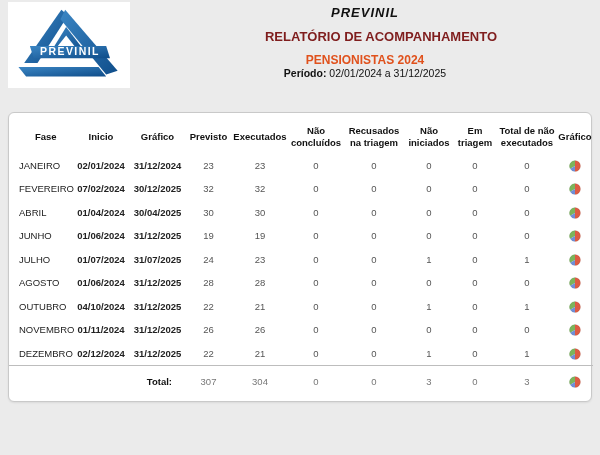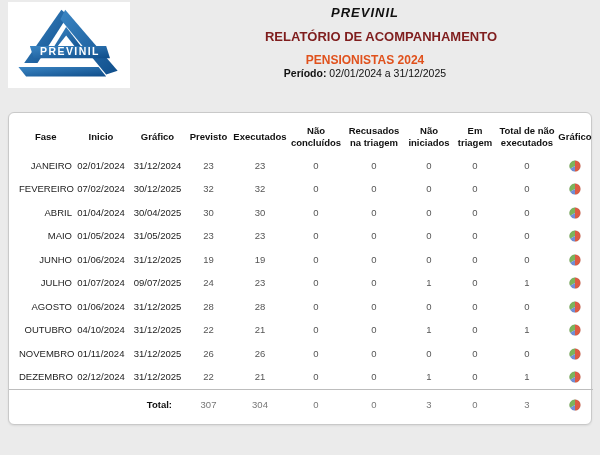--- a/index.html
+++ b/index.html
@@ -45,22 +45,22 @@
   thead th{
     font-size:9.5px;font-weight:bold;color:#111;
     padding:10px 1px 5px 1px;line-height:1.25;text-align:center;
     vertical-align:middle;
   }
   thead th.fase{text-align:left;padding-left:26px;}
   tbody td{
     font-size:9.5px;padding:5.5px 1px;text-align:center;
     color:#555;white-space:nowrap;
   }
-  tbody td.fase{text-align:right;padding-left:10px;color:#222;}
-  tbody td.date{color:#222;}
+  tbody td.fase{text-align:left;padding-left:10px;color:#222;}
+  tbody td.date{color:#222;font-weight:bold;}
   td.grafico{text-align:center;}
   tfoot td{
     border-top:1px solid #bdbdbd;font-size:9.5px;
     padding:9px 1px;color:#777;text-align:center;
   }
   tfoot td.total-label{
     text-align:right;font-weight:bold;color:#111;padding-right:14px;
   }
   .pie{vertical-align:middle;cursor:pointer;}
 </style>
@@ -175,59 +175,41 @@
           <td class="num">0</td>
           <td class="num">0</td>
           <td class="grafico"><span><svg class="pie" width="12" height="12" viewBox="0 0 12 12">
     <path d="M6,6 L6,0.5 A5.5,5.5 0 0 1 6,11.5 Z" fill="#dd5b43"></path>
     <path d="M6,6 L6,0.5 A5.5,5.5 0 0 0 1.2,8.8 Z" fill="#7cb45b"></path>
     <path d="M6,6 L1.2,8.8 A5.5,5.5 0 0 0 6,11.5 Z" fill="#6f8fd8"></path>
     <circle cx="6" cy="6" r="5.5" fill="none" stroke="rgba(0,0,0,0.15)" stroke-width="0.5"></circle>
   </svg></span></td>
         </tr>
         <tr>
-          <td class="fase">MAIO</td>
-          <td class="date">01/05/2024</td>
-          <td class="date">31/05/2025</td>
-          <td class="num">23</td>
-          <td class="num">23</td>
-          <td class="num">0</td>
-          <td class="num">0</td>
-          <td class="num">0</td>
-          <td class="num">0</td>
-          <td class="num">0</td>
-          <td class="grafico"><span><svg class="pie" width="12" height="12" viewBox="0 0 12 12">
-    <path d="M6,6 L6,0.5 A5.5,5.5 0 0 1 6,11.5 Z" fill="#dd5b43"></path>
-    <path d="M6,6 L6,0.5 A5.5,5.5 0 0 0 1.2,8.8 Z" fill="#7cb45b"></path>
-    <path d="M6,6 L1.2,8.8 A5.5,5.5 0 0 0 6,11.5 Z" fill="#6f8fd8"></path>
-    <circle cx="6" cy="6" r="5.5" fill="none" stroke="rgba(0,0,0,0.15)" stroke-width="0.5"></circle>
-  </svg></span></td>
-        </tr>
-        <tr>
           <td class="fase">JUNHO</td>
           <td class="date">01/06/2024</td>
           <td class="date">31/12/2025</td>
           <td class="num">19</td>
           <td class="num">19</td>
           <td class="num">0</td>
           <td class="num">0</td>
           <td class="num">0</td>
           <td class="num">0</td>
           <td class="num">0</td>
           <td class="grafico"><span><svg class="pie" width="12" height="12" viewBox="0 0 12 12">
     <path d="M6,6 L6,0.5 A5.5,5.5 0 0 1 6,11.5 Z" fill="#dd5b43"></path>
     <path d="M6,6 L6,0.5 A5.5,5.5 0 0 0 1.2,8.8 Z" fill="#7cb45b"></path>
     <path d="M6,6 L1.2,8.8 A5.5,5.5 0 0 0 6,11.5 Z" fill="#6f8fd8"></path>
     <circle cx="6" cy="6" r="5.5" fill="none" stroke="rgba(0,0,0,0.15)" stroke-width="0.5"></circle>
   </svg></span></td>
         </tr>
         <tr>
           <td class="fase">JULHO</td>
           <td class="date">01/07/2024</td>
-          <td class="date">09/07/2025</td>
+          <td class="date">31/07/2025</td>
           <td class="num">24</td>
           <td class="num">23</td>
           <td class="num">0</td>
           <td class="num">0</td>
           <td class="num">1</td>
           <td class="num">0</td>
           <td class="num">1</td>
           <td class="grafico"><span><svg class="pie" width="12" height="12" viewBox="0 0 12 12">
     <path d="M6,6 L6,0.5 A5.5,5.5 0 0 1 6,11.5 Z" fill="#dd5b43"></path>
     <path d="M6,6 L6,0.5 A5.5,5.5 0 0 0 1.2,8.8 Z" fill="#7cb45b"></path>

